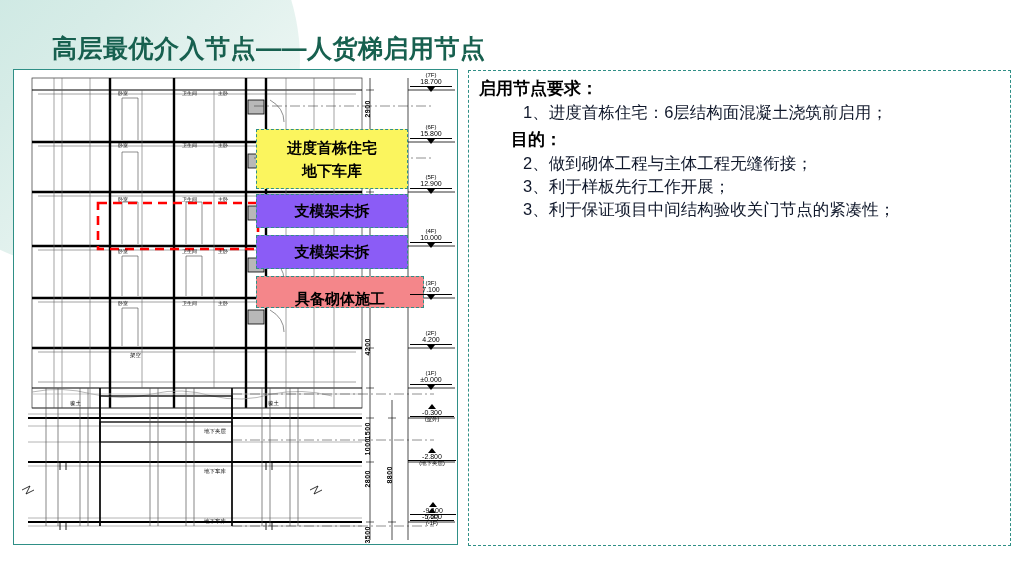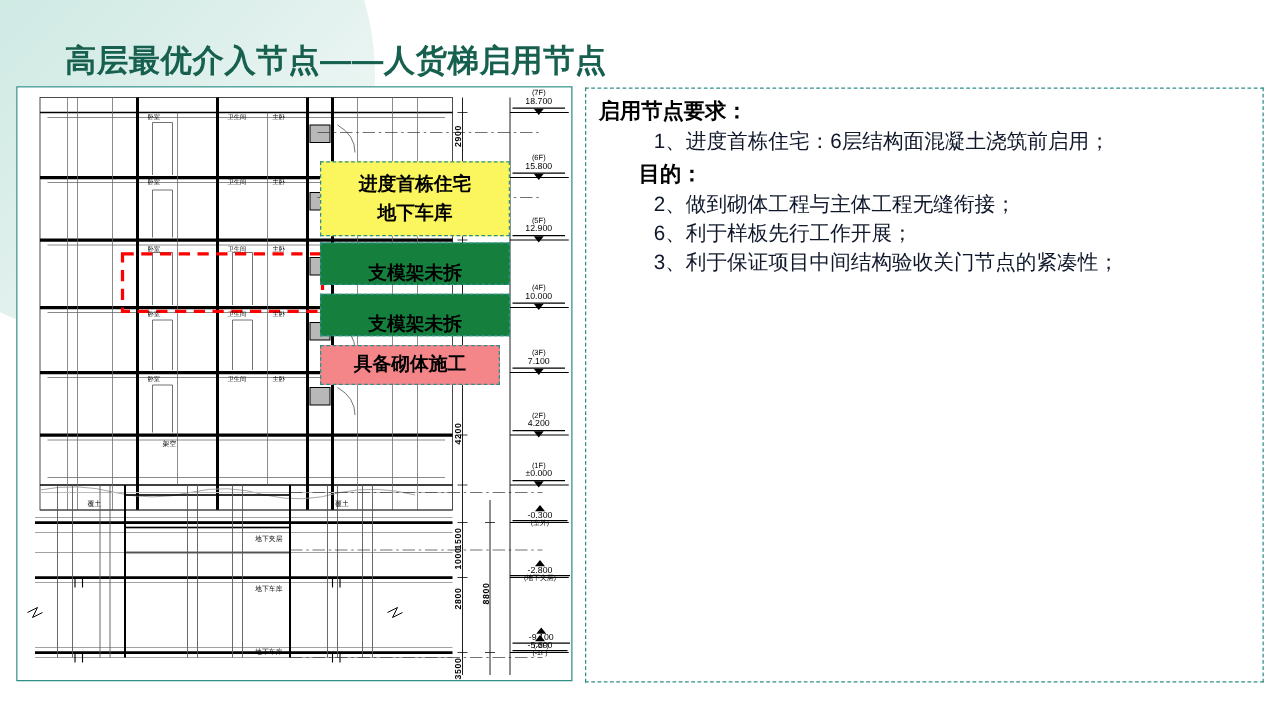--- a/index.html
+++ b/index.html
@@ -28,21 +28,21 @@
   .cad svg{display:block;}
   
   .callout{
     position:absolute;z-index:6;display:flex;flex-direction:column;
     align-items:center;justify-content:center;
     border:1.5px dashed #2f8f86;box-sizing:border-box;
     font-weight:bold;color:#000000;line-height:1.15;
   }
   .callout span{display:block;white-space:nowrap;}
   .c-yellow{background:#fbf55e;}
-  .c-green{background:#15803d;justify-content:flex-end;}
+  .c-green{background:#8b5cf6;}
   .c-red{background:#f4868a;}
   
   .lvl{position:absolute;z-index:6;font-size:7px;color:#000;line-height:1.05;text-align:center;}
   .lvl .flr{font-size:6px;display:block;}
   .lvl .val{display:block;border-bottom:0.8px solid #000;padding:0 1px;}
   .lvl .tri{
     width:0;height:0;margin:0 auto;
     border-left:4px solid transparent;border-right:4px solid transparent;
     border-top:5px solid #000;
   }
@@ -305,21 +305,21 @@
   <div class="callout c-yellow" style="left:242px;top:59px;width:152px;height:60px;font-size:15px;">
     <span>进度首栋住宅</span>
     <span style="margin-top:5px;">地下车库</span>
   </div>
   <div class="callout c-green" style="left:242px;top:124px;width:152px;height:34px;font-size:15px;">
     <span>支模架未拆</span>
   </div>
   <div class="callout c-green" style="left:242px;top:165px;width:152px;height:34px;font-size:15px;">
     <span>支模架未拆</span>
   </div>
-  <div class="callout c-red" style="left:242px;top:206px;width:144px;height:32px;font-size:15px;">
+  <div class="callout c-red" style="left:242px;top:206px;width:168px;height:32px;font-size:15px;justify-content:flex-end;">
     <span>具备砌体施工</span>
   </div>
 
   <div class="lvl" style="left:396px;top:2px;width:42px;">
     <span class="flr">(7F)</span>
     <span class="val">18.700</span>
     <div class="tri"></div>
   </div>
   <div class="lvl" style="left:396px;top:54px;width:42px;">
     <span class="flr">(6F)</span>
@@ -376,16 +376,16 @@
 </div>
 
 <div class="text-panel">
   <div class="tp-head">启用节点要求：</div>
   <div class="tp-list">
     <div class="tp-item">1、进度首栋住宅：6层结构面混凝土浇筑前启用；</div>
   </div>
   <div class="tp-head second">目的：</div>
   <div class="tp-list">
     <div class="tp-item">2、做到砌体工程与主体工程无缝衔接；</div>
-    <div class="tp-item">6、利于样板先行工作开展；</div>
+    <div class="tp-item">3、利于样板先行工作开展；</div>
     <div class="tp-item">3、利于保证项目中间结构验收关门节点的紧凑性；</div>
   </div>
 </div>
 
 </body></html>

